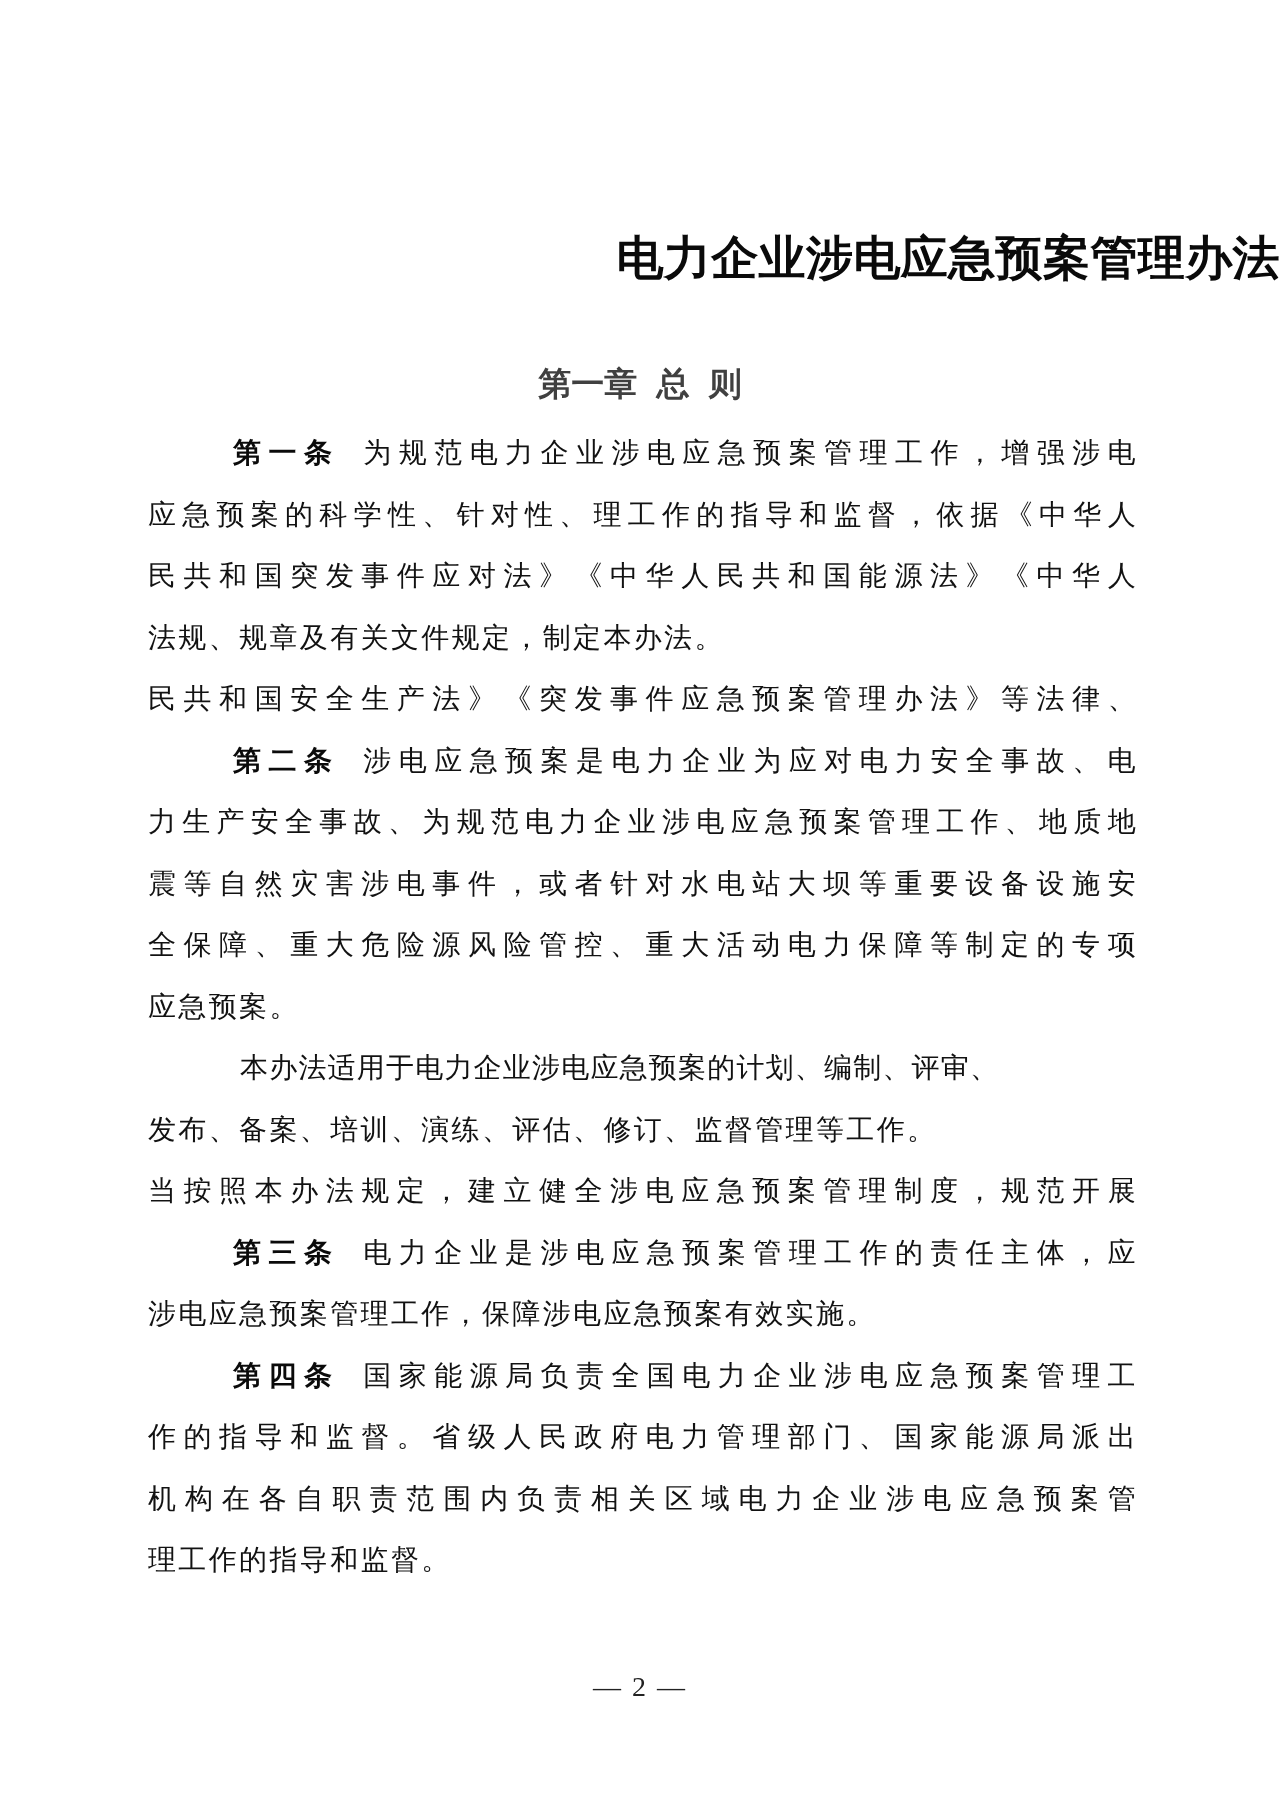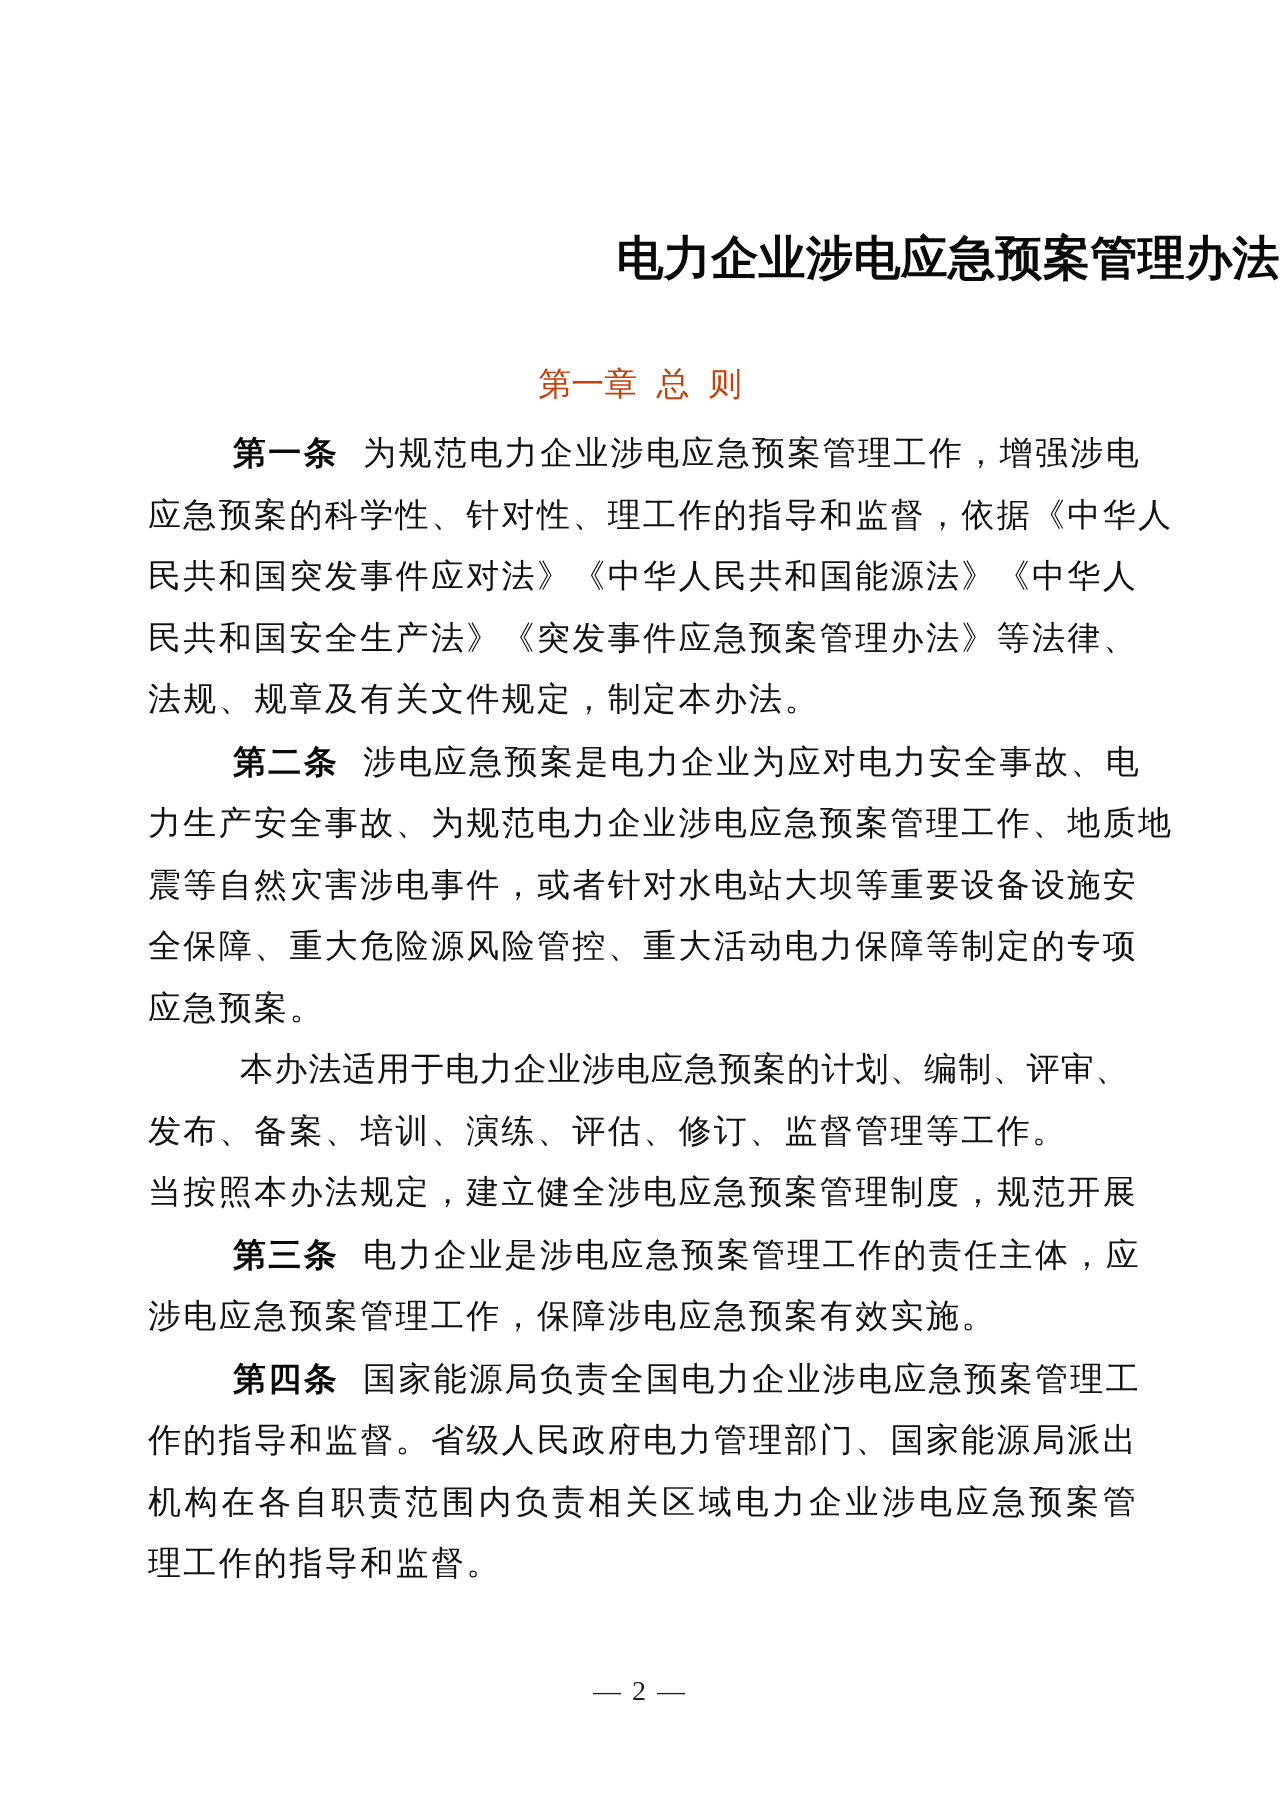--- a/index.html
+++ b/index.html
@@ -24,31 +24,31 @@
     font-weight: 800;
     text-align: right;
     letter-spacing: 0.4px;
     color: #0a0a0a;
   }
   .chapter-heading {
     margin-top: 83px;
     font-family: "Liberation Sans", "DejaVu Sans", sans-serif;
     font-size: 33px;
     line-height: 36px;
-    font-weight: 400;
+    font-weight: 700;
     text-align: center;
     word-spacing: 10px;
-    color: #c2410c;
+    color: #404040;
   }
   .body-text {
     margin-top: 20px;
     margin-left: 148px;
     width: 990px;
     font-family: "Liberation Serif", "DejaVu Serif", serif;
-    font-size: 33px;
+    font-size: 28px;
     letter-spacing: 2.36px;
     color: #121212;
   }
   .line {
     line-height: 61.5px;
     text-align: justify;
     text-align-last: justify;
     white-space: nowrap;
   }
   .line.end {
@@ -88,22 +88,22 @@
 <div class="page">
 
   <h1 class="doc-title">电力企业涉电应急预案管理办法</h1>
 
   <div class="chapter-heading">第一章 总 则</div>
 
   <div class="body-text">
     <div class="line lead-line"><span class="lead">第一条</span><span>为规范电力企业涉电应急预案管理工作，增强涉电</span></div>
     <div class="line"><span>应急预案的科学性、针对性、理工作的指导和监督，依据《中华人</span></div>
     <div class="line"><span>民共和国突发事件应对法》《中华人民共和国能源法》《中华人</span></div>
+    <div class="line end"><span>法规、规章及有关文件规定，制定本办法。</span></div>
     <div class="line"><span>民共和国安全生产法》《突发事件应急预案管理办法》等法律、</span></div>
-    <div class="line end"><span>法规、规章及有关文件规定，制定本办法。</span></div>
 
     <div class="line lead-line"><span class="lead">第二条</span><span>涉电应急预案是电力企业为应对电力安全事故、电</span></div>
     <div class="line"><span>力生产安全事故、为规范电力企业涉电应急预案管理工作、地质地</span></div>
     <div class="line"><span>震等自然灾害涉电事件，或者针对水电站大坝等重要设备设施安</span></div>
     <div class="line"><span>全保障、重大危险源风险管控、重大活动电力保障等制定的专项</span></div>
     <div class="line end"><span>应急预案。</span></div>
 
     <div class="line indent tight"><span>本办法适用于电力企业涉电应急预案的计划、编制、评审、</span></div>
     <div class="line end"><span>发布、备案、培训、演练、评估、修订、监督管理等工作。</span></div>
 

